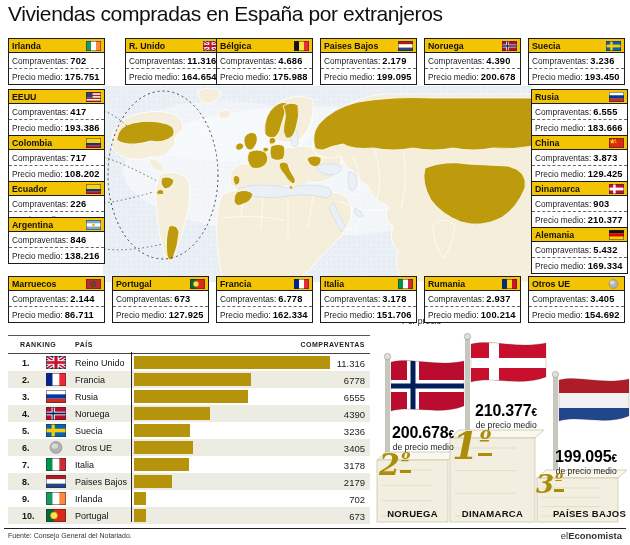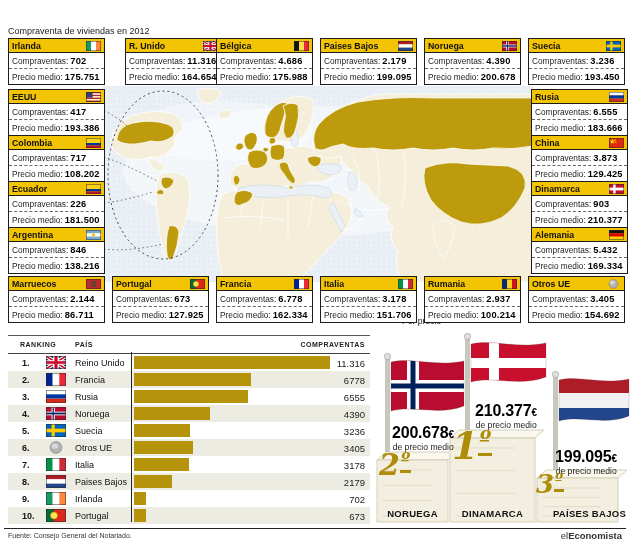--- a/index.html
+++ b/index.html
@@ -52,21 +52,21 @@
   .footer-line{position:absolute;left:4px;right:4px;top:528px;border-top:1px solid #222;}
   .source{position:absolute;left:8px;top:532px;font-size:7px;color:#333;}
   .brand{position:absolute;right:8px;top:530px;font-size:9.5px;color:#333;}
   .brand b{font-weight:bold;}
 </style>
 </head>
 <body>
 
 <div id="canvas">
 
-  <div class="subtitle">Compraventa de viviendas en 2012</div>
+  <div class="title">Viviendas compradas en España por extranjeros</div>
 
   <svg id="map" width="430" height="196" viewBox="0 0 430 196">
     <defs>
       <pattern id="pdots" width="5" height="5" patternUnits="userSpaceOnUse">
         <circle cx="1" cy="1" r="0.7" fill="#D6E1EC"></circle>
       </pattern>
     </defs>
     <g>
       <rect width="430" height="196" fill="#EAF0F6"></rect>
       <rect width="430" height="196" fill="url(#pdots)"></rect>
@@ -330,21 +330,21 @@
         </div>
         <div class="cb-row first">
           <span>Compraventas:</span>
           <span class="val">226</span>
         </div>
         <div class="cb-row">
           <span>Precio medio:</span>
           <span class="val">181.500</span>
         </div>
       </div>
-      <div class="country-box" style="left: 8px; top: 227px;">
+      <div class="country-box" style="left: 8px; top: 217px;">
         <div class="cb-header">
           <span class="cb-name">Argentina</span>
           <span class="cb-flag">
             <svg width="15" height="10" viewBox="0 0 15 10">
               <rect x="0" y="0" width="15" height="3.3333333333333335" fill="#75AADB"></rect>
               <rect x="0" y="3.3333333333333335" width="15" height="3.3333333333333335" fill="#FFFFFF"></rect>
               <rect x="0" y="6.666666666666667" width="15" height="3.3333333333333335" fill="#75AADB"></rect>
               <circle cx="7.5" cy="5" r="1.4000000000000001" fill="#F6B40E"></circle>
               <rect x="0.4" y="0.4" width="14.2" height="9.2" fill="none" stroke="rgba(40,40,40,0.6)" stroke-width="0.8"></rect>
             </svg>

